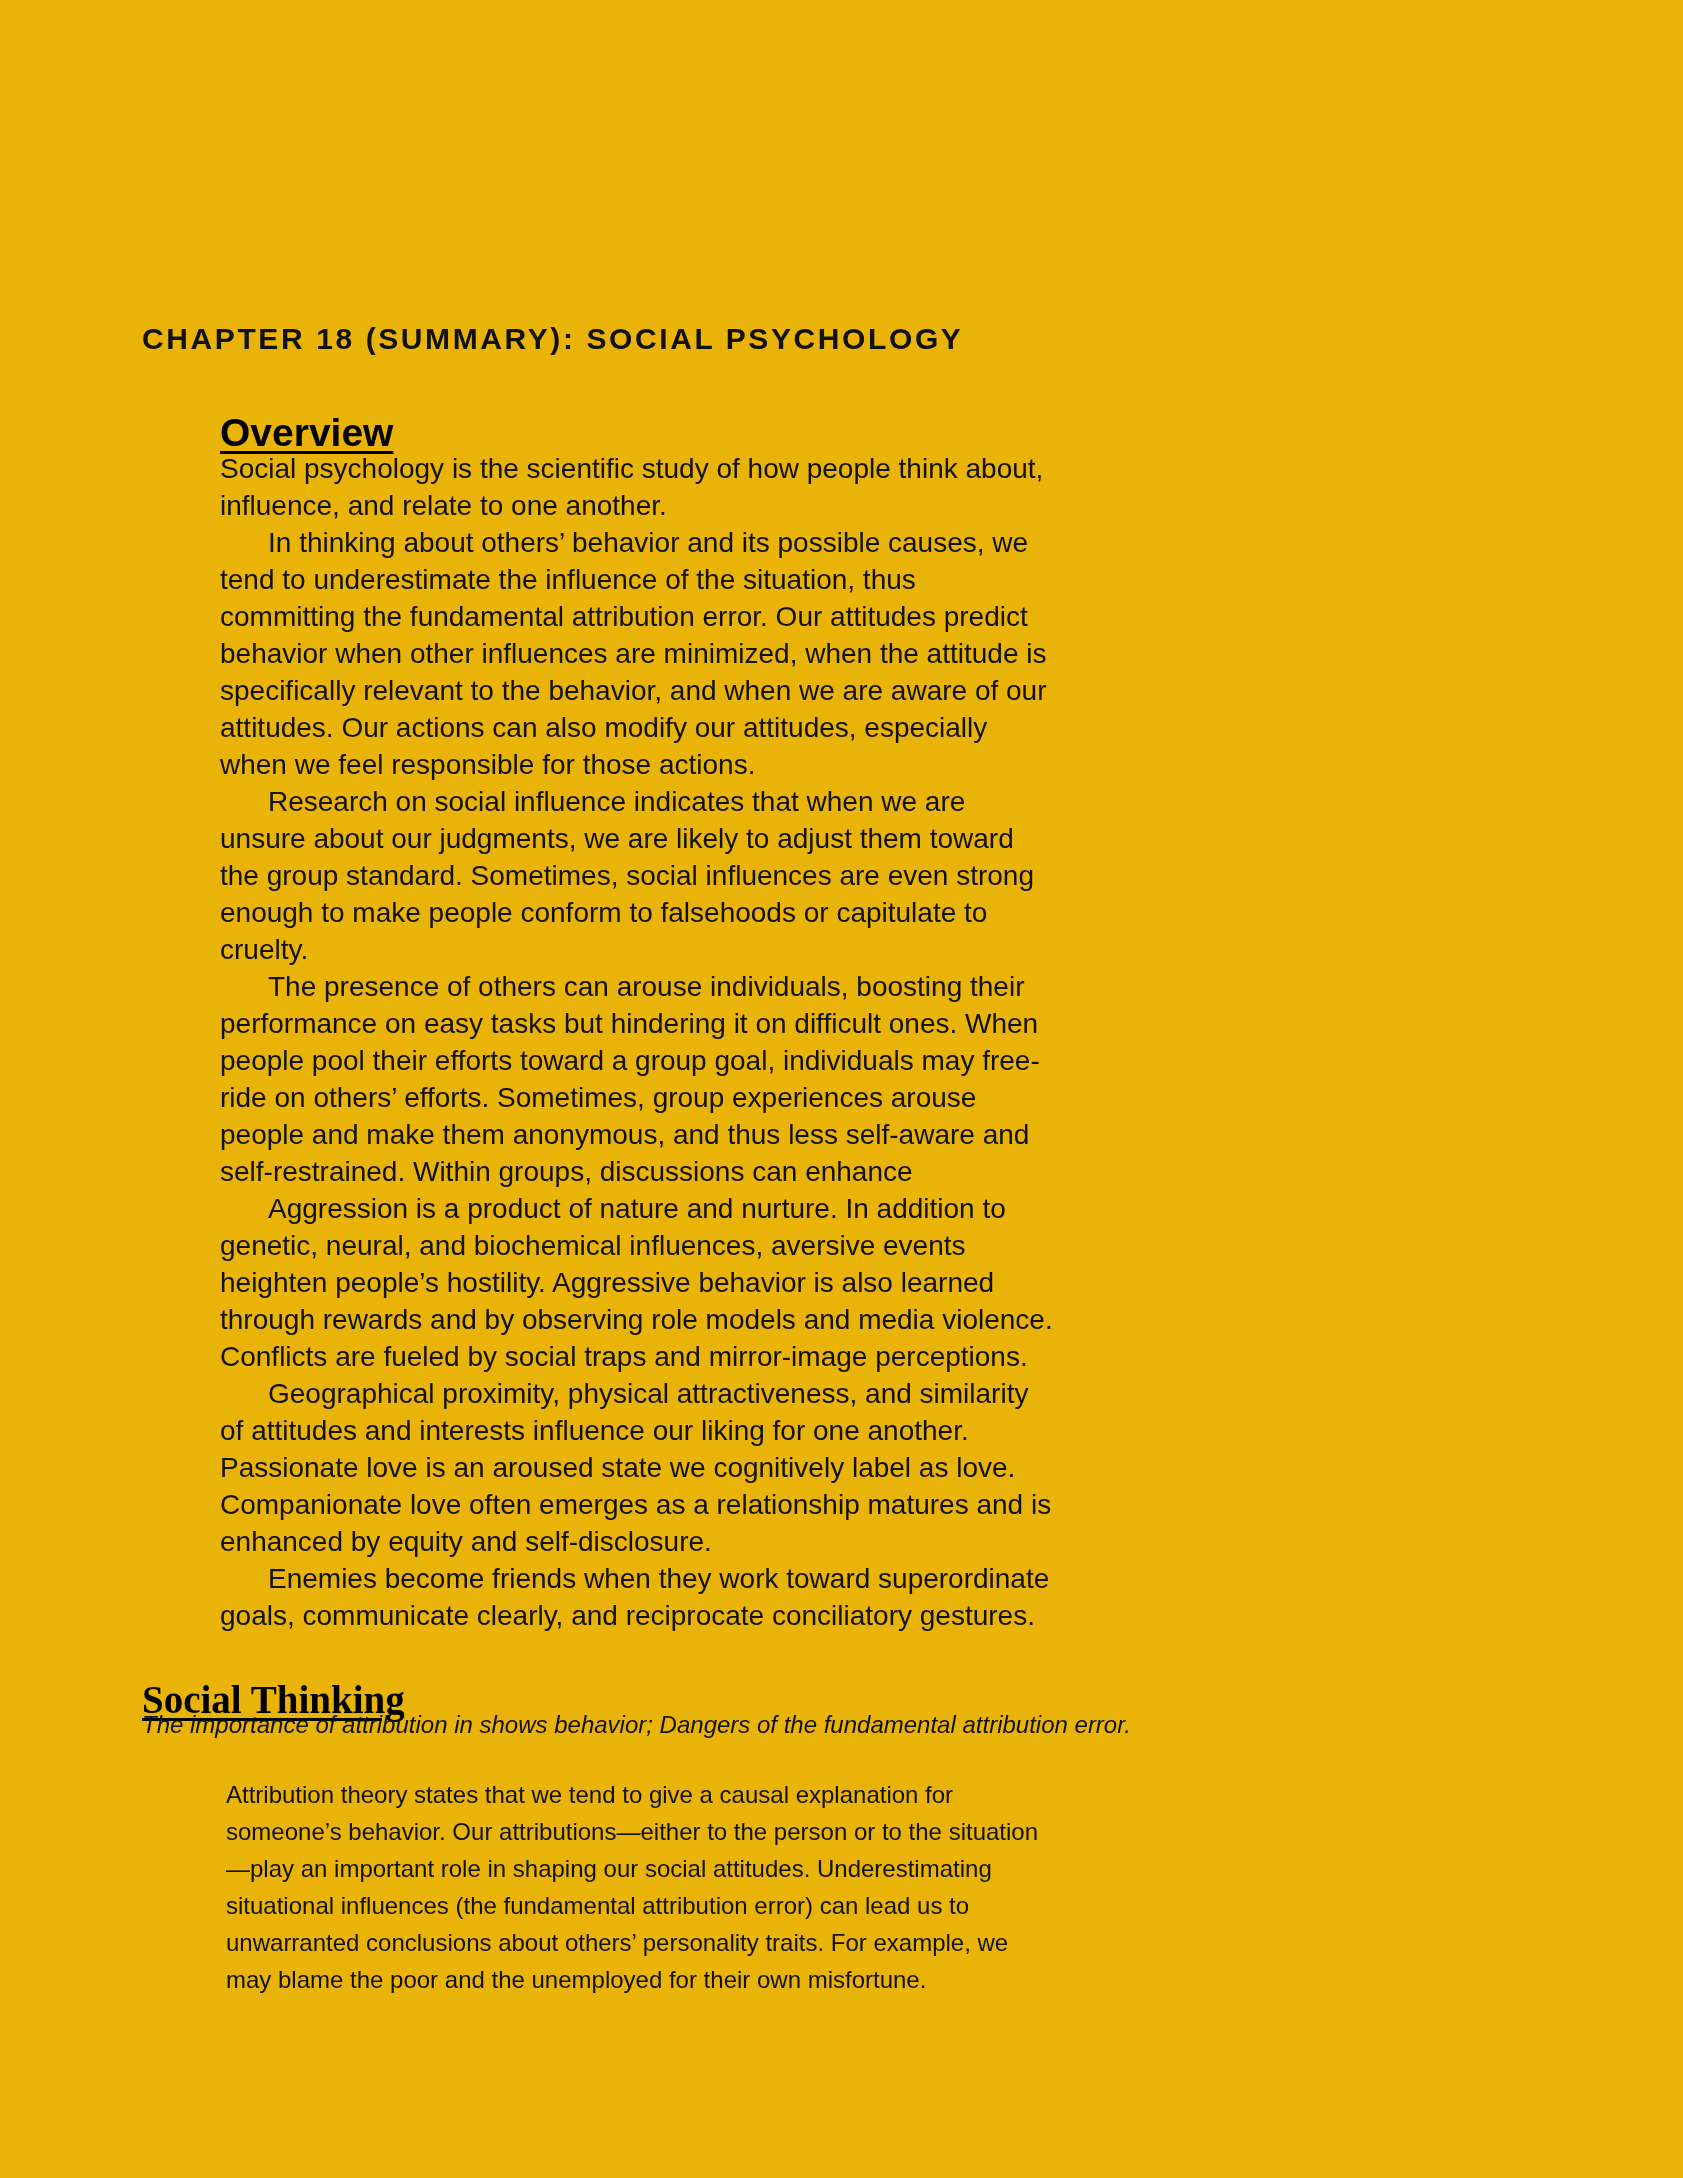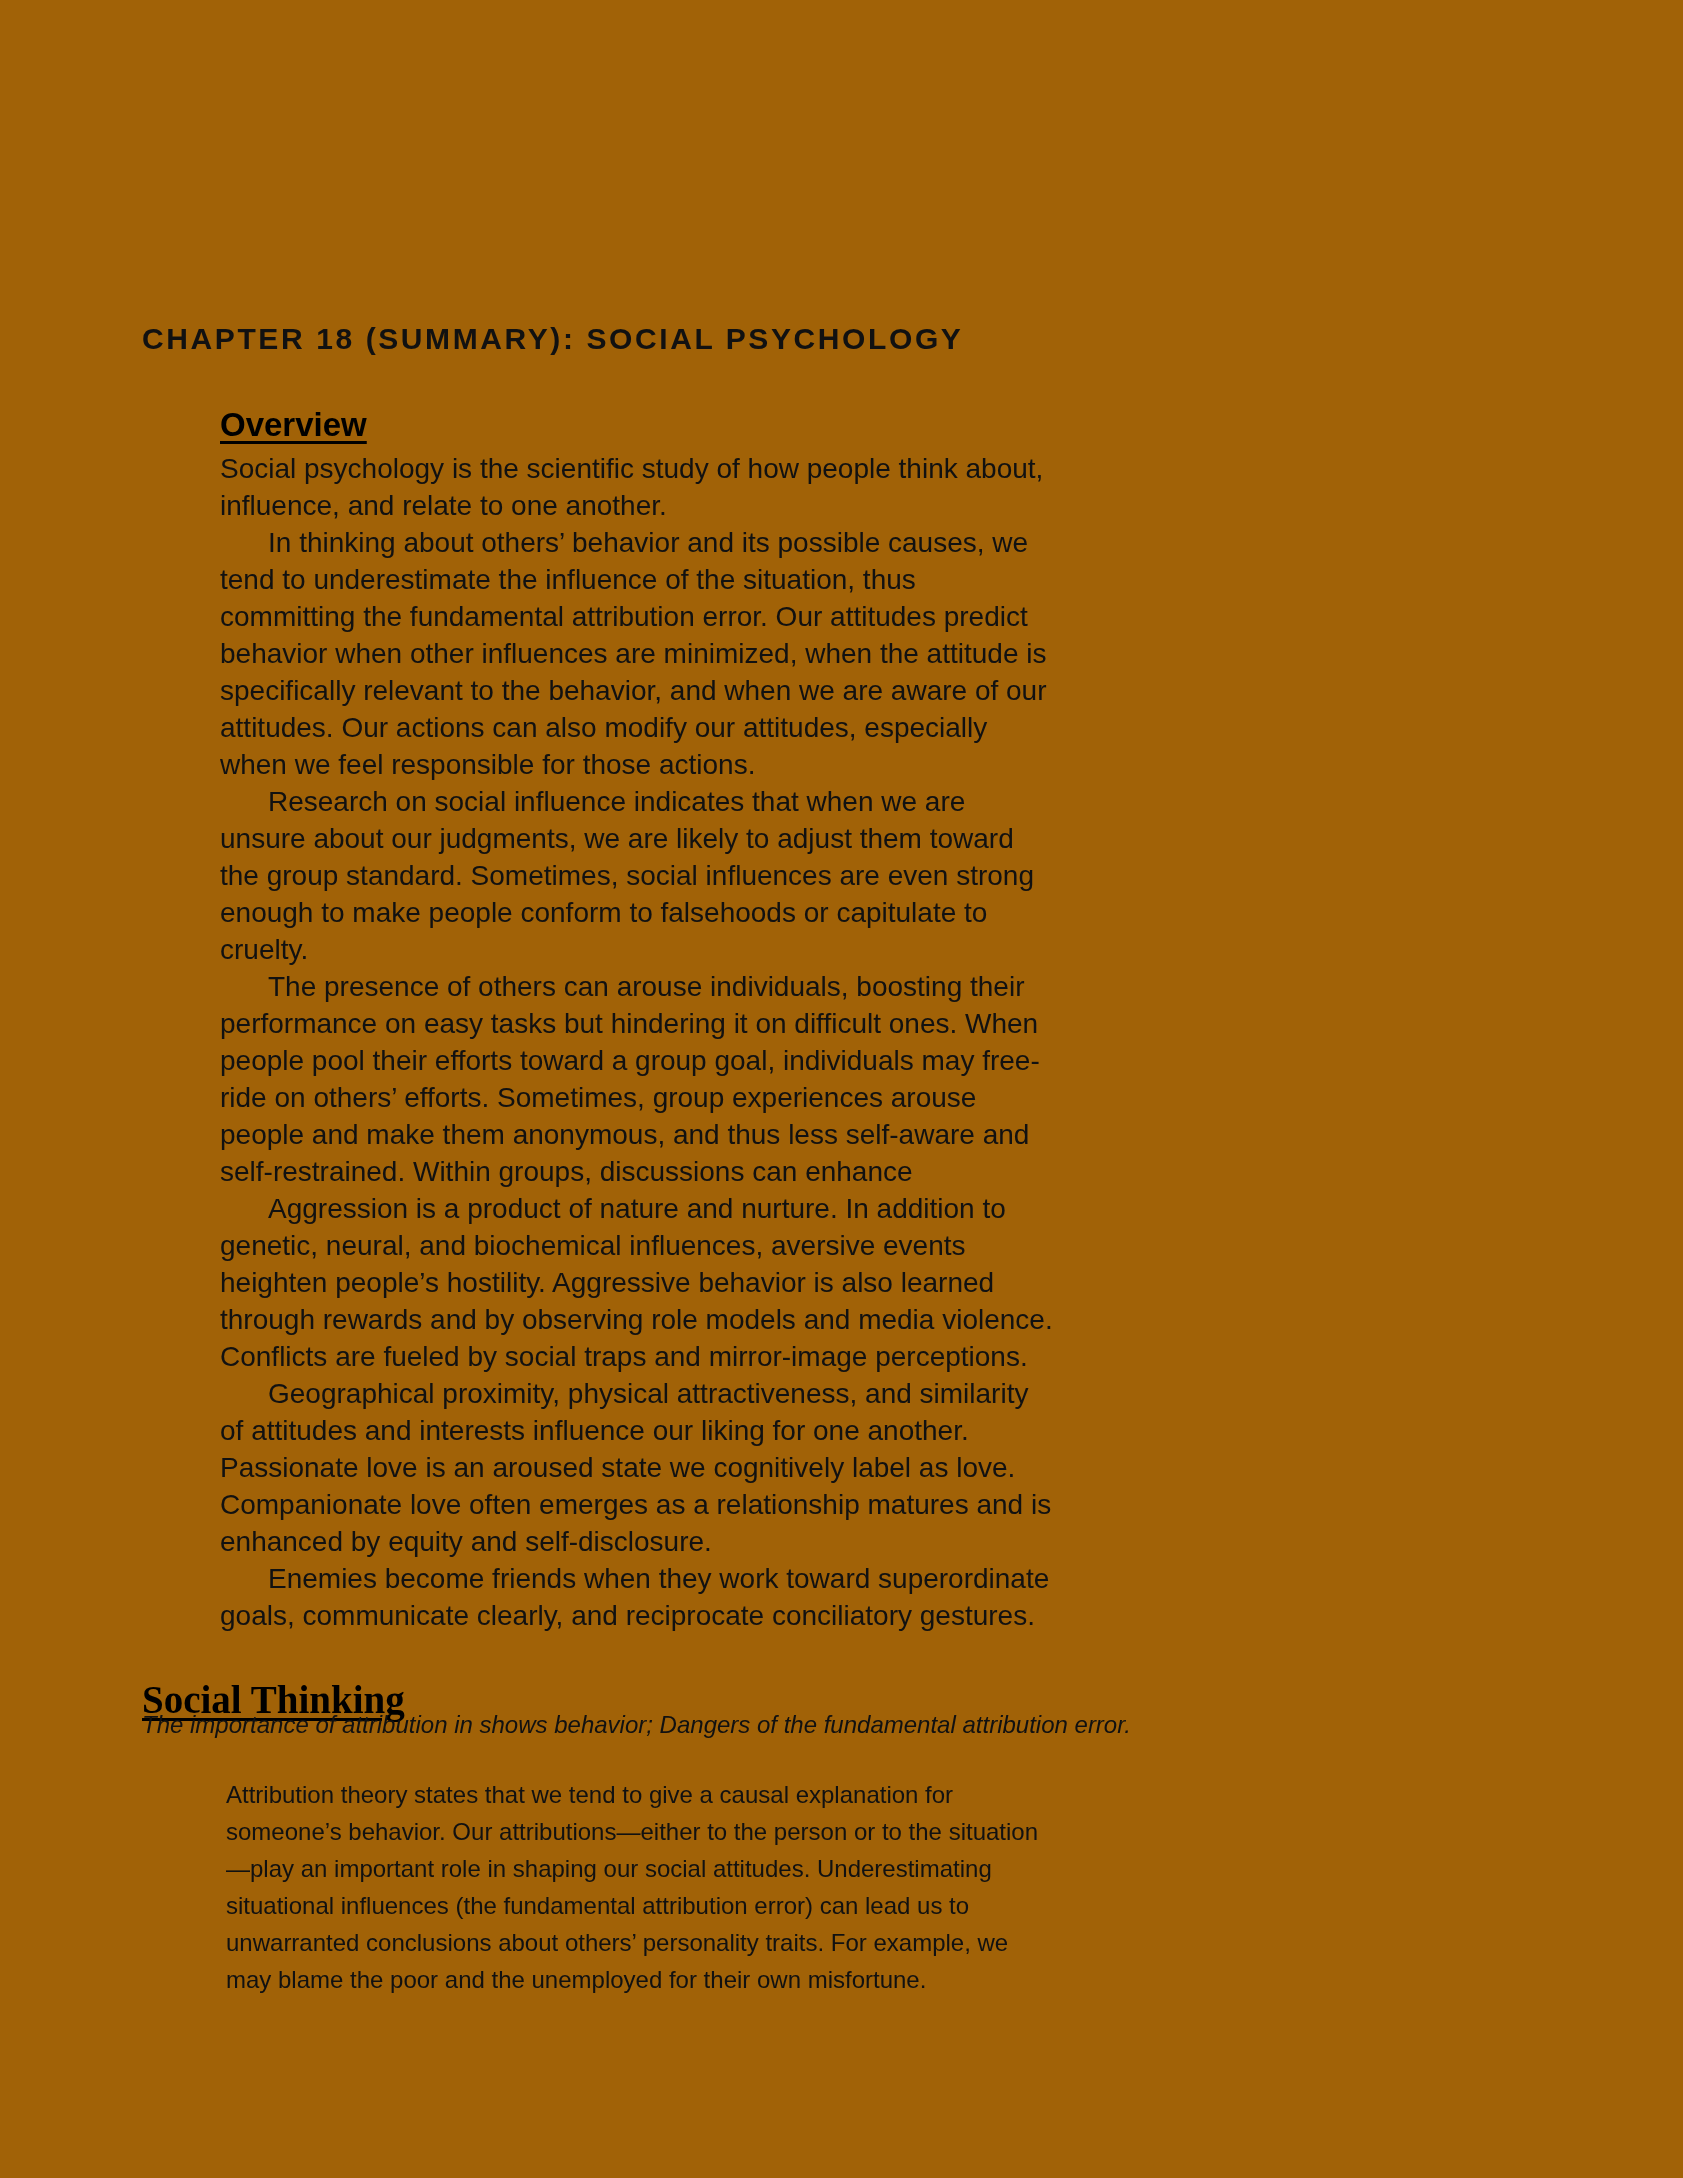--- a/index.html
+++ b/index.html
@@ -4,21 +4,21 @@
 <style>
   html, body {
     margin: 0;
     padding: 0;
     background: #ffffff;
   }
   .page {
     position: relative;
     width: 1683px;
     height: 2178px;
-    background: #a16207;
+    background: #eab308;
     overflow: hidden;
     font-family: "Liberation Sans", sans-serif;
     color: #000000;
   }
 
   
   .chapter-title {
     position: absolute;
     left: 142px;
     top: 302px;
@@ -28,21 +28,21 @@
     color: #111111;
     white-space: nowrap;
   }
 
   
   .overview-heading {
     position: absolute;
     left: 220px;
     top: 379px;
     font-family: "Liberation Sans", sans-serif;
-    font-size: 33px;
+    font-size: 39px;
     text-decoration: underline;
     text-underline-offset: 5px;
     color: #000000;
   }
 
   
   .overview-body {
     position: absolute;
     left: 220px;
     top: 450px;

